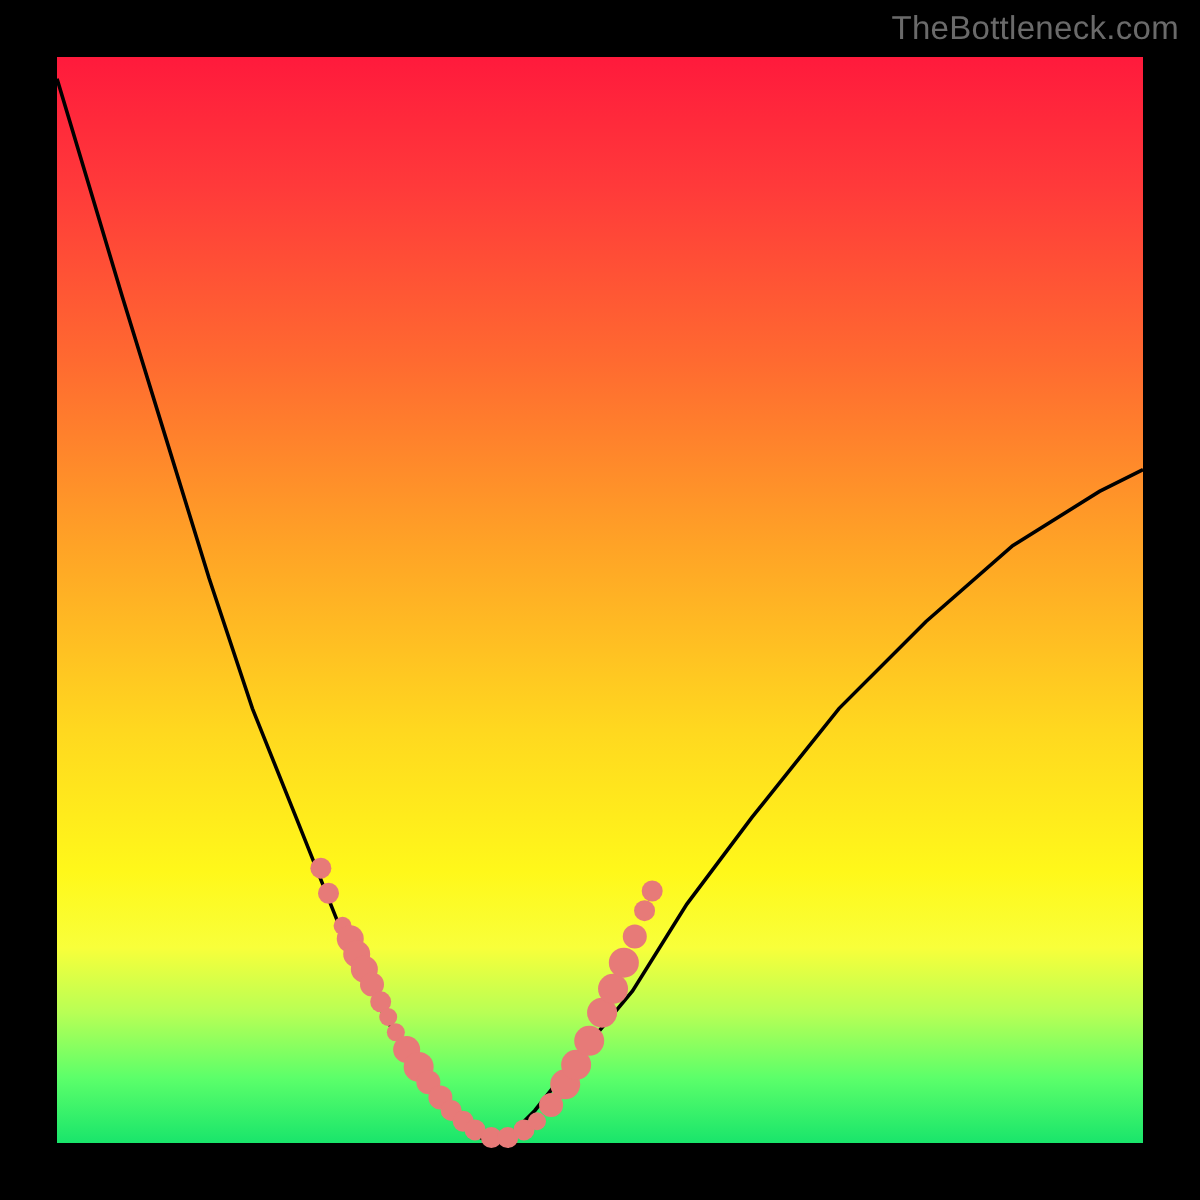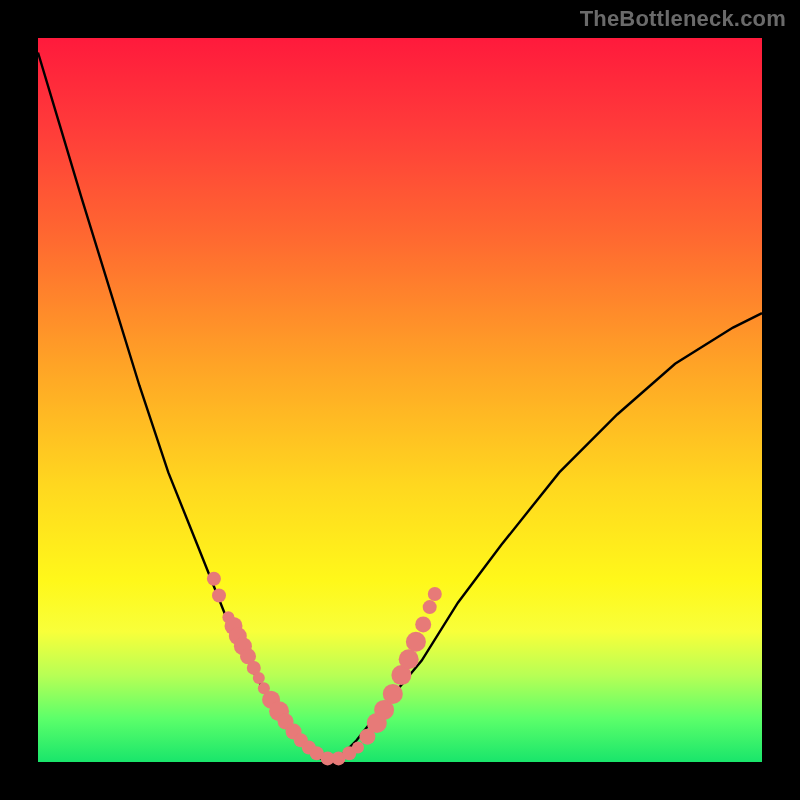--- a/index.html
+++ b/index.html
@@ -37,21 +37,21 @@
       #5cff6a 94%,
       #19e56b 100%
     );
   }
   .watermark {
     position: absolute;
     top: 6px;
     right: 14px;
     color: #6a6a6a;
     font-size: 22px;
-    font-weight: 700;
+    font-weight: 400;
     letter-spacing: 0.2px;
     user-select: none;
   }
   svg.curve {
     position: absolute;
     left: 0;
     top: 0;
     width: 724px;
     height: 724px;
     overflow: visible;

